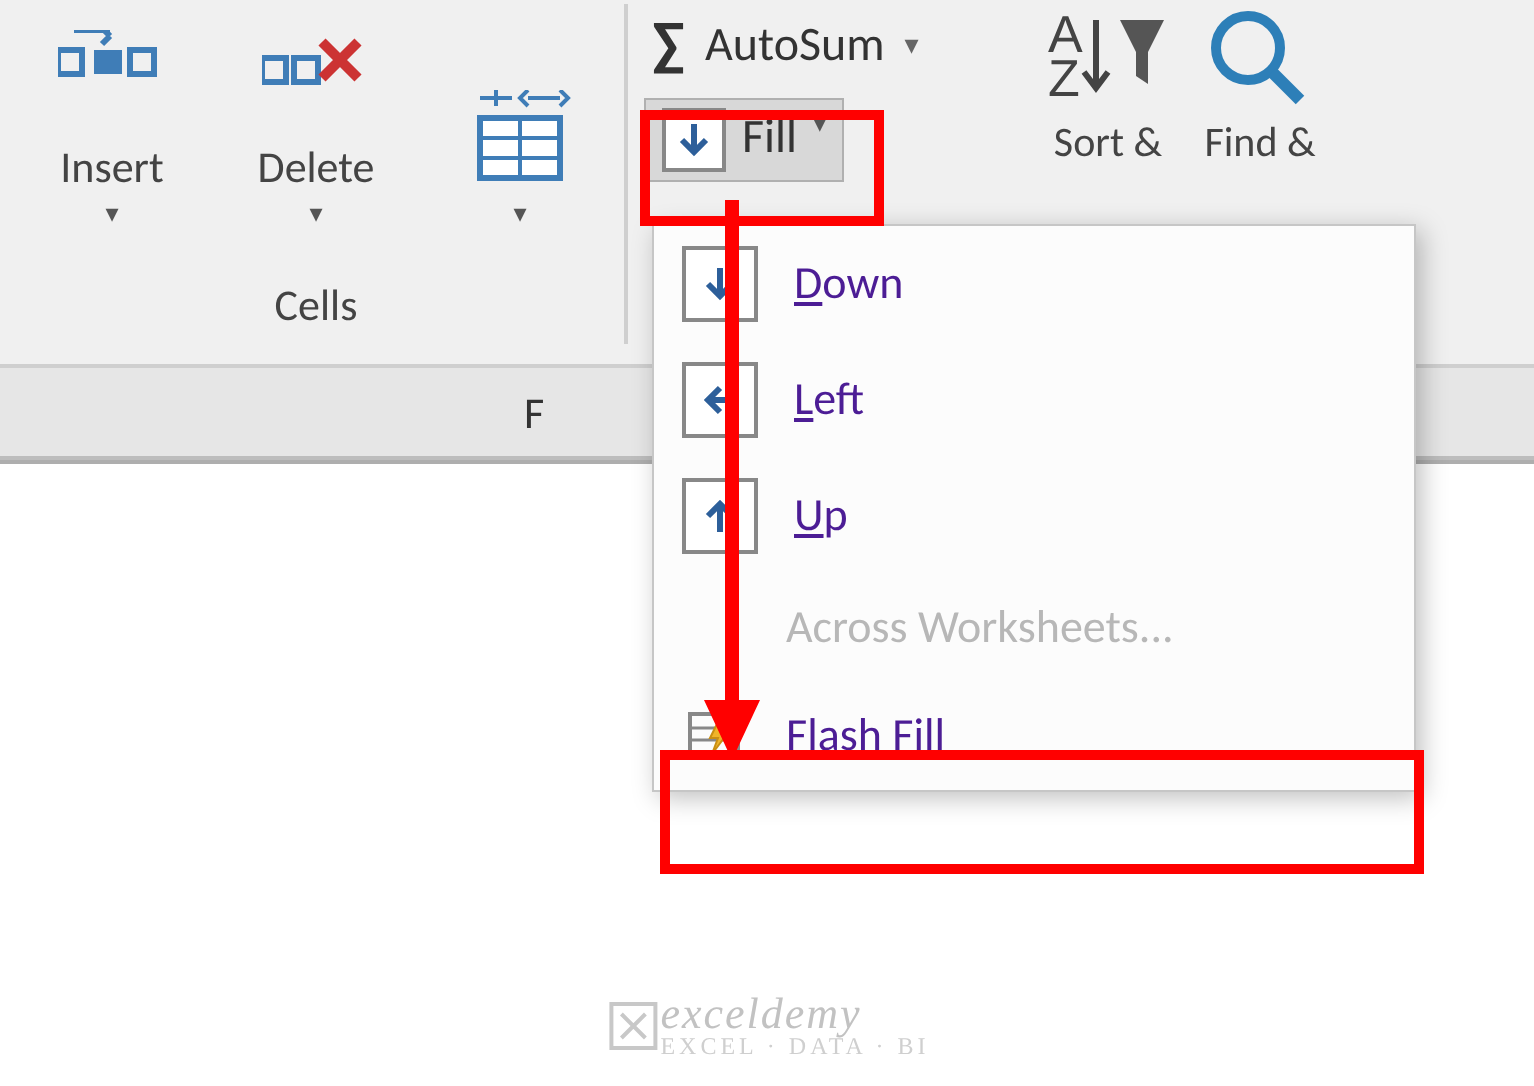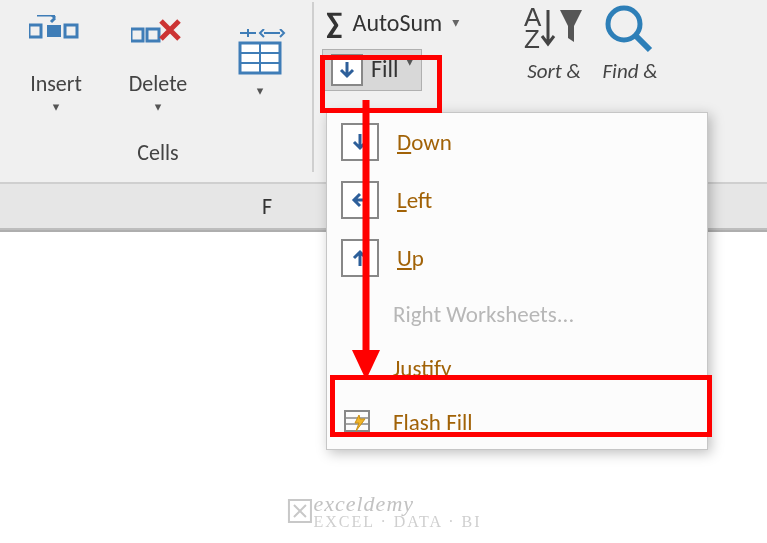--- a/index.html
+++ b/index.html
@@ -23,21 +23,21 @@
     display: flex;
     flex-direction: column;
     align-items: center;
     padding: 0 6px;
     border-right: 2px solid #cfcfcf;
     height: 170px;
   }
   .group-items {
     display: flex;
     gap: 10px;
-    align-items: center;
+    align-items: flex-end;
     padding-top: 4px;
   }
   .big-btn {
     display: flex;
     flex-direction: column;
     align-items: center;
     justify-content: flex-start;
     min-width: 84px;
     padding: 2px 4px;
     color: #444;
@@ -100,21 +100,20 @@
   .edit-icon-btn {
     display: flex;
     flex-direction: column;
     align-items: center;
     color: #444;
   }
   .edit-icon-btn .lbl {
     font-size: 21px;
     margin-top: 4px;
     white-space: nowrap;
-    font-style: italic;
   }
   .col-header-row {
     height: 44px;
     background: #e6e6e6;
     border-bottom: 2px solid #bdbdbd;
     display: flex;
     align-items: center;
     font-size: 22px;
     color: #333;
     padding-left: 262px;
@@ -134,21 +133,21 @@
     border: 1px solid #c6c6c6;
     box-shadow: 3px 3px 12px rgba(0,0,0,0.25);
     z-index: 50;
   }
   .menu-item {
     display: flex;
     align-items: center;
     gap: 18px;
     padding: 10px 14px;
     font-size: 23px;
-    color: #a16207;
+    color: #4c1d95;
   }
   .menu-item.disabled {
     color: #b7b7b7;
   }
   .menu-item.highlight {
     background: #dedede;
   }
   .menu-icon-box {
     width: 34px;
     height: 34px;
@@ -188,21 +187,21 @@
     font-size: 22px;
     color: #c2c2c2;
     display: flex;
     align-items: center;
     gap: 0;
     letter-spacing: 1px;
     font-style: italic;
     font-family: Liberation Serif, serif;
   }
   .watermark .sub {
-    font-size: 16px;
+    font-size: 12px;
     letter-spacing: 2px;
     margin-top: -4px;
     color: #cfcfcf;
     display: block;
     font-style: normal;
   }
 </style>
 </head>
 <body>
 
@@ -317,25 +316,21 @@
   <div class="menu-item">
     <span class="menu-icon-box">
       <svg width="20" height="20" viewBox="0 0 20 20">
           <path d="M 10 18 L 10 6 M 4 10 L 10 4 L 16 10" stroke="#2d5f9a" stroke-width="3" fill="none"></path>
         </svg>
     </span>
     <span class="underline-first">Up</span>
   </div>
   <div class="menu-item disabled">
     <span class="menu-icon-placeholder"></span>
-    <span>Right Worksheets...</span>
-  </div>
-  <div class="menu-item">
-    <span class="menu-icon-placeholder"></span>
-    <span class="underline-first">Justify</span>
+    <span>Across Worksheets...</span>
   </div>
   <div class="menu-item">
     <span class="menu-icon-placeholder">
       <svg width="30" height="26" viewBox="0 0 30 26">
         <rect x="2" y="2" width="24" height="20" fill="none" stroke="#888" stroke-width="2"></rect>
         <line x1="2" y1="9" x2="26" y2="9" stroke="#888" stroke-width="1.5"></line>
         <line x1="2" y1="15" x2="26" y2="15" stroke="#888" stroke-width="1.5"></line>
         <path d="M 16 6 L 12 14 L 16 14 L 13 22 L 22 10 L 17 10 Z" fill="#f0b429" stroke="#c98f13" stroke-width="1"></path>
       </svg>
     </span>

